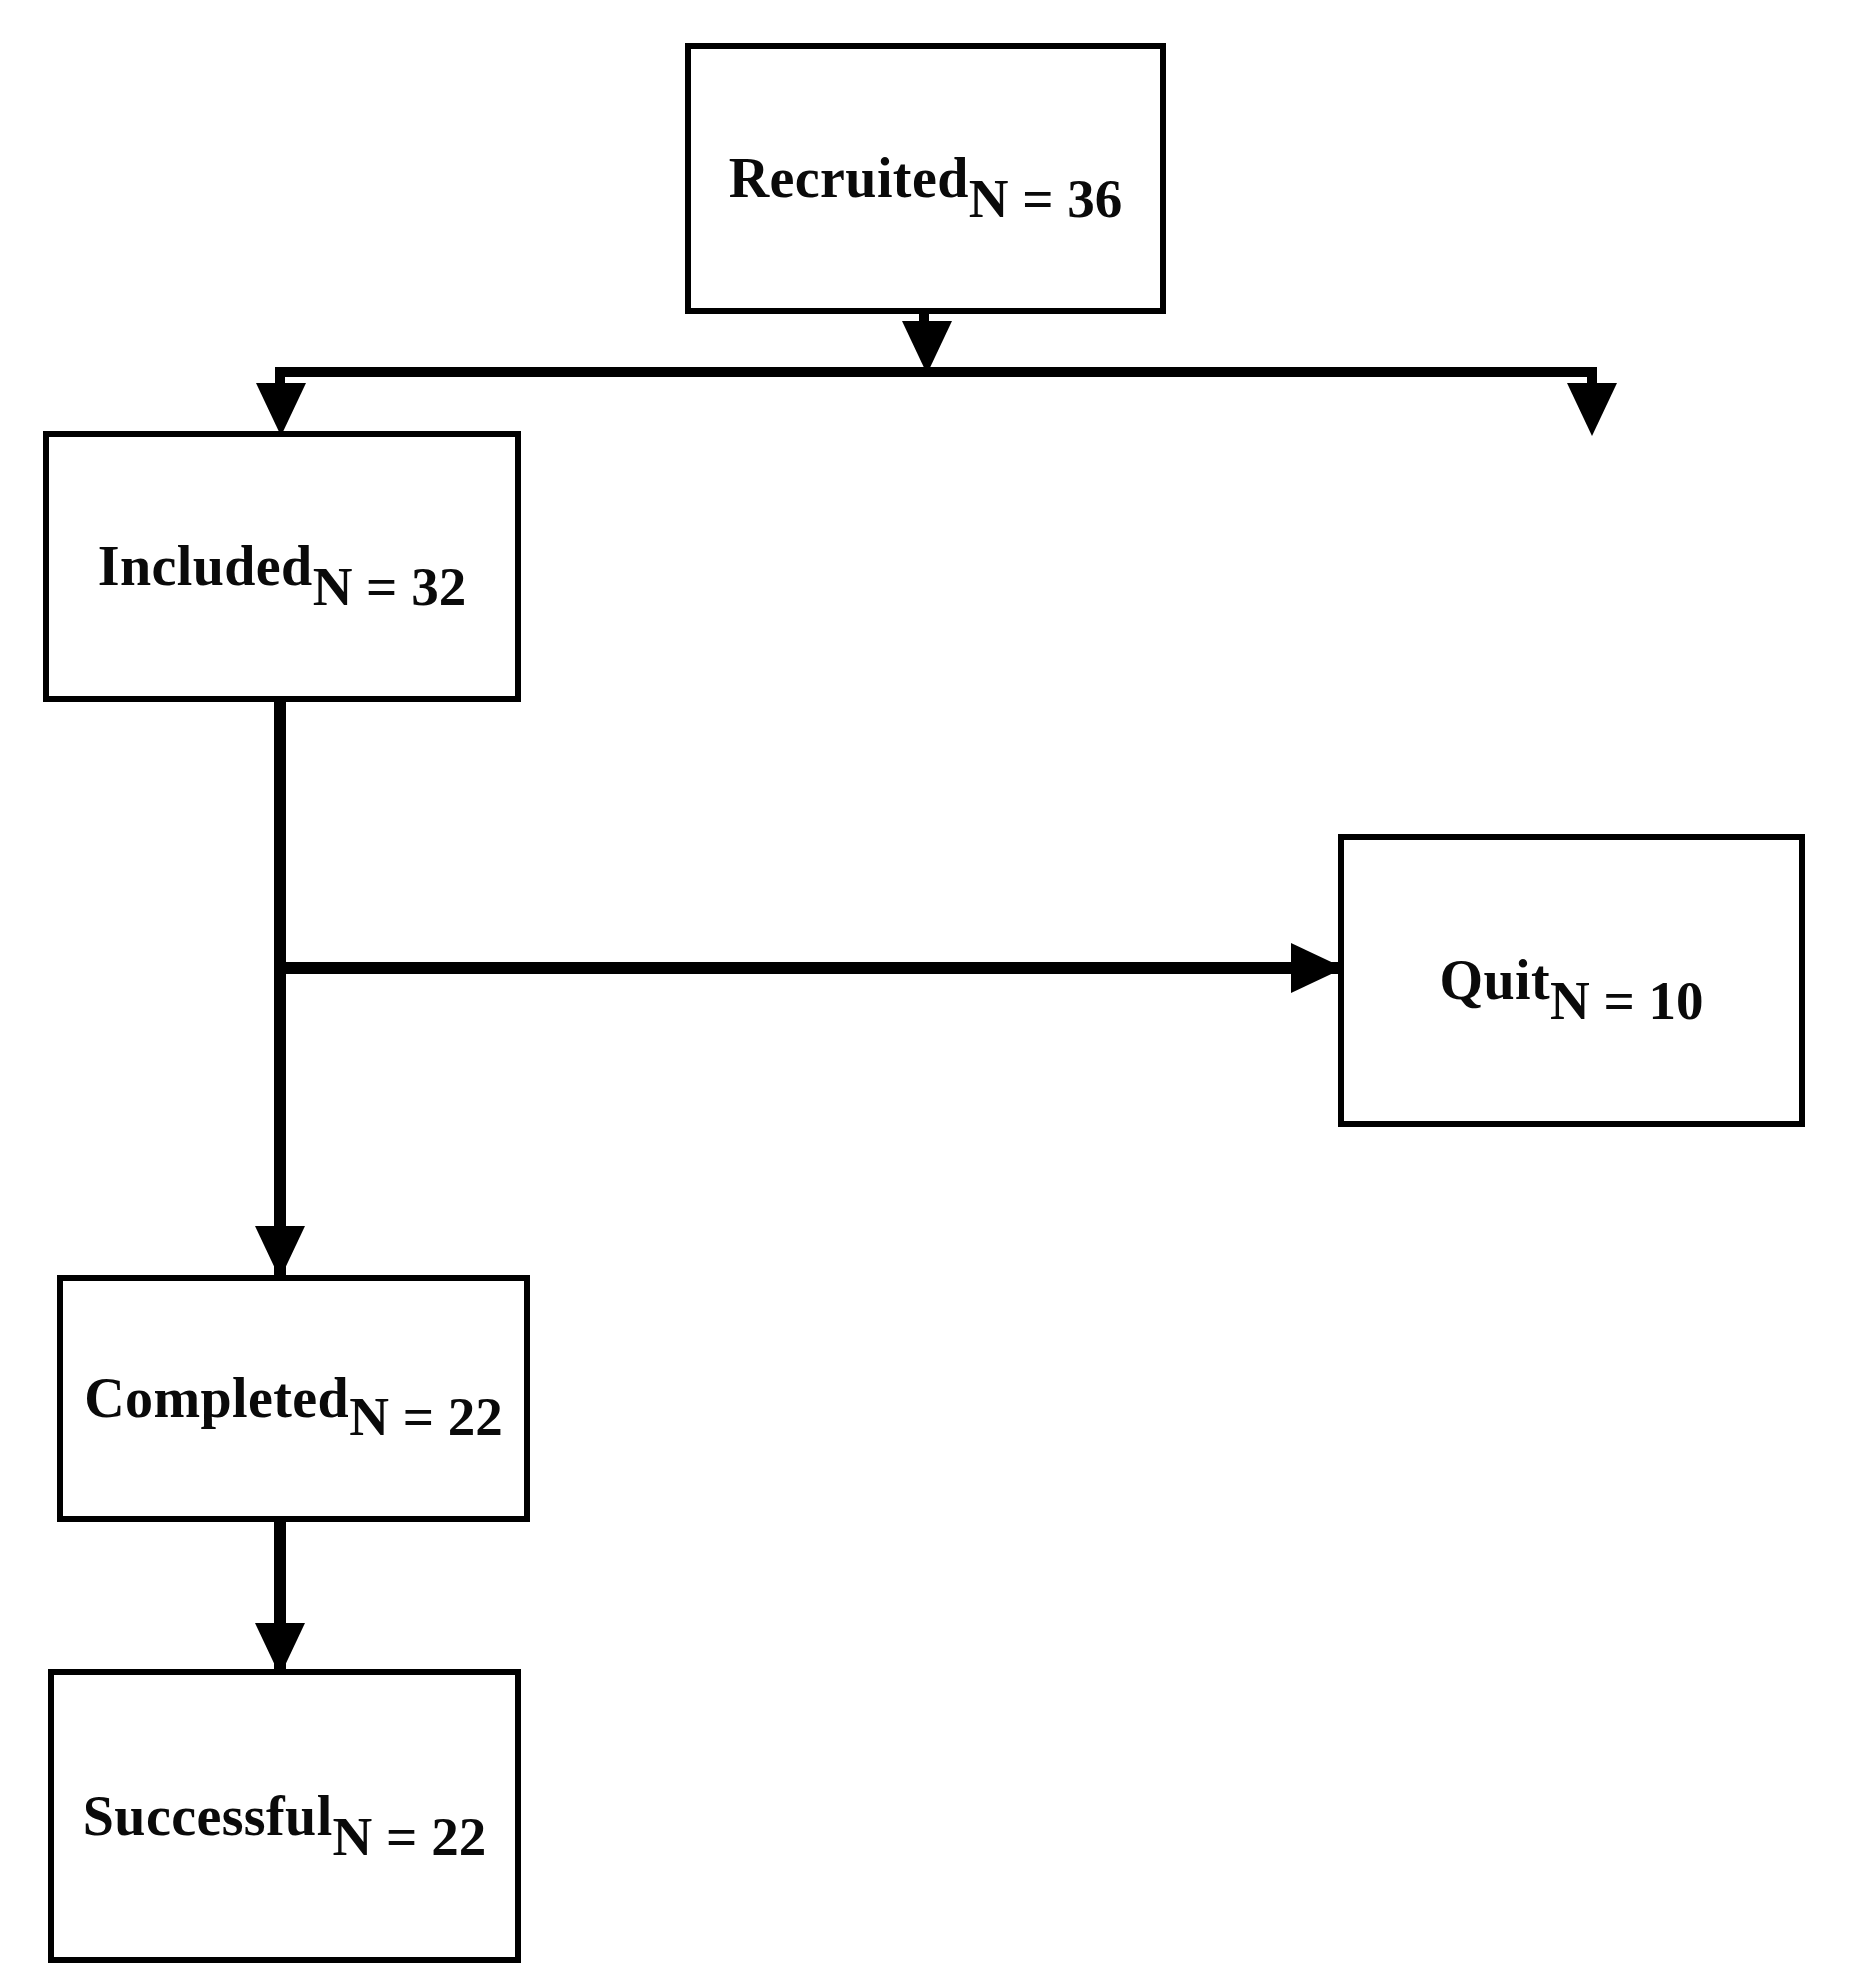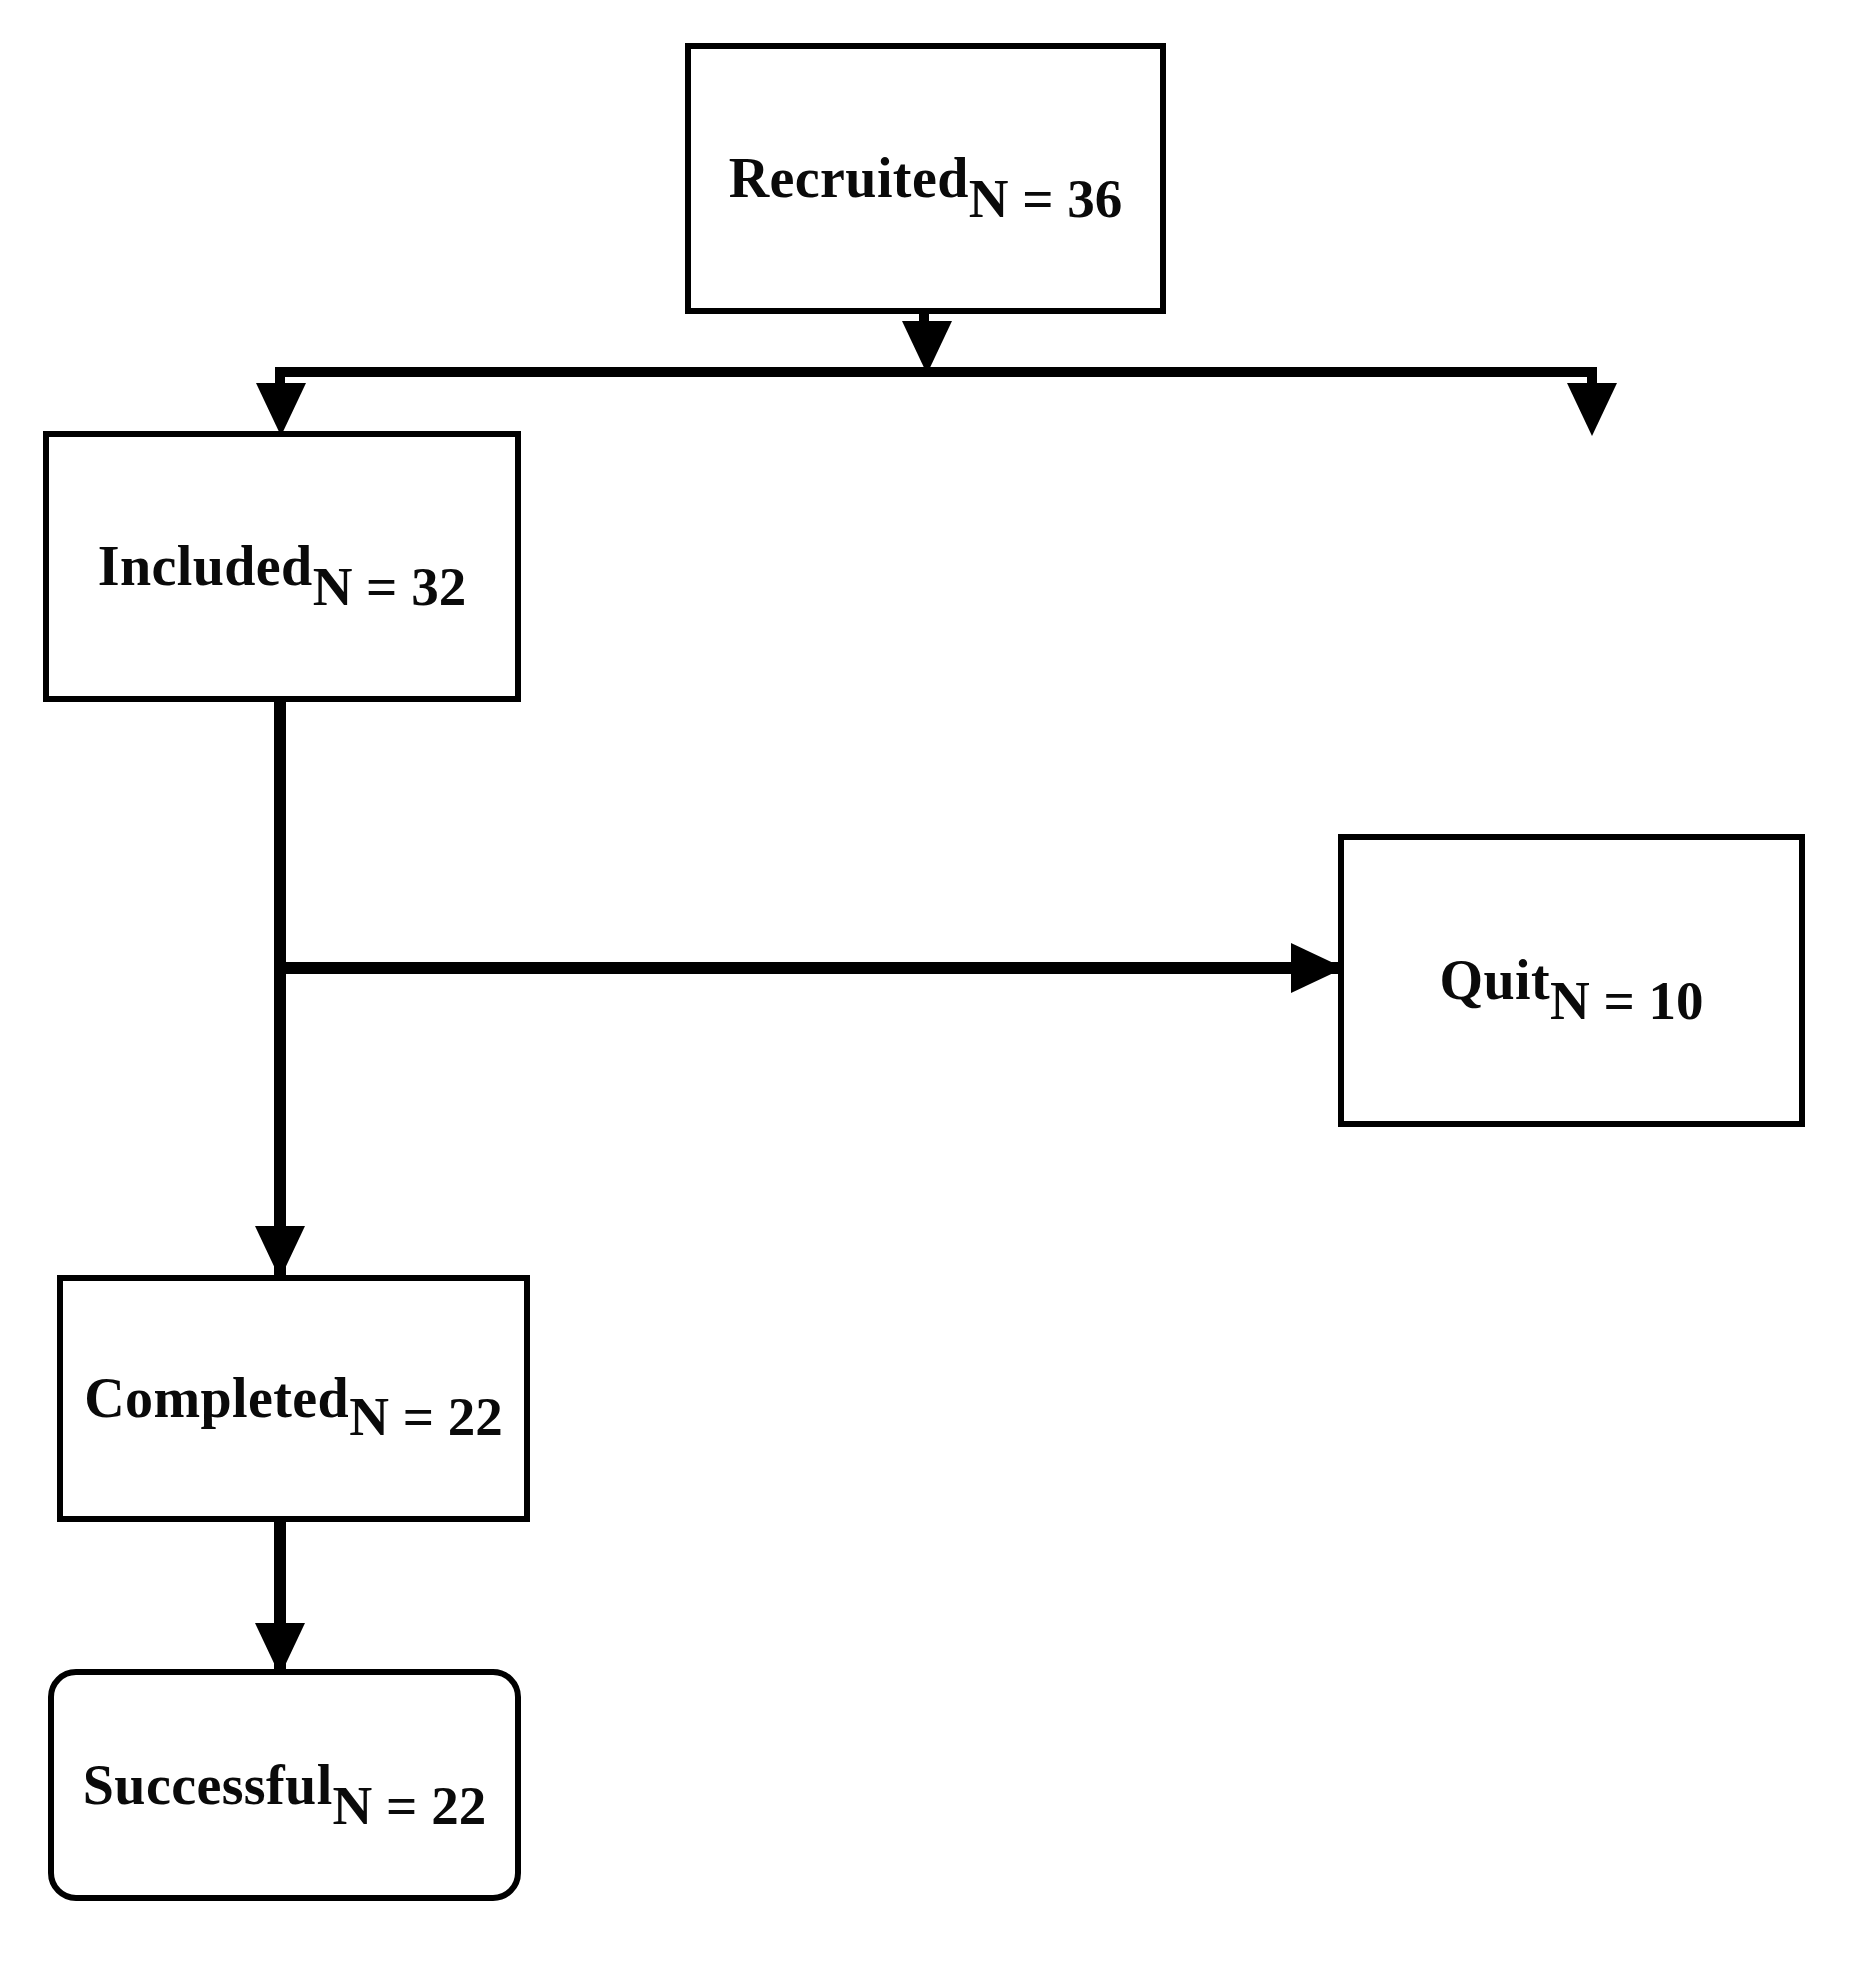--- a/index.html
+++ b/index.html
@@ -109,19 +109,19 @@
   <div class="node" style="left:1338px; top:834px; width:467px; height:293px;">
     <div class="node-title">Quit</div>
     <div class="node-count">N = 10</div>
   </div>
 
   <div class="node" style="left:48px; top:1275px; width:473px; height:247px;margin-left:9px;">
     <div class="node-title">Completed</div>
     <div class="node-count tight">N = 22</div>
   </div>
 
-  <div class="node" style="left:48px; top:1669px; width:473px; height:232px;border-radius:28px;">
+  <div class="node" style="left:48px; top:1669px; width:473px; height:294px;">
     <div class="node-title">Successful</div>
     <div class="node-count">N = 22</div>
   </div>
 
 </div>
 
 
 </body></html>

